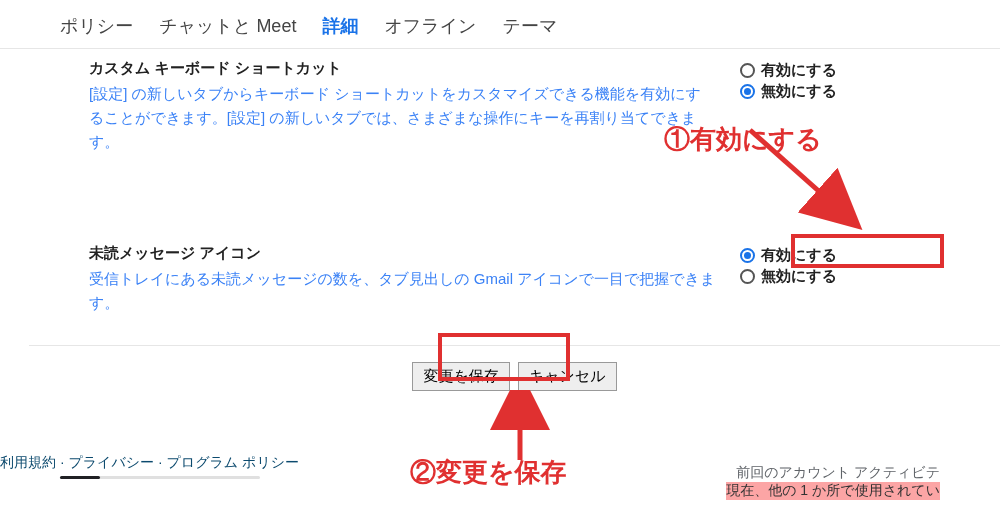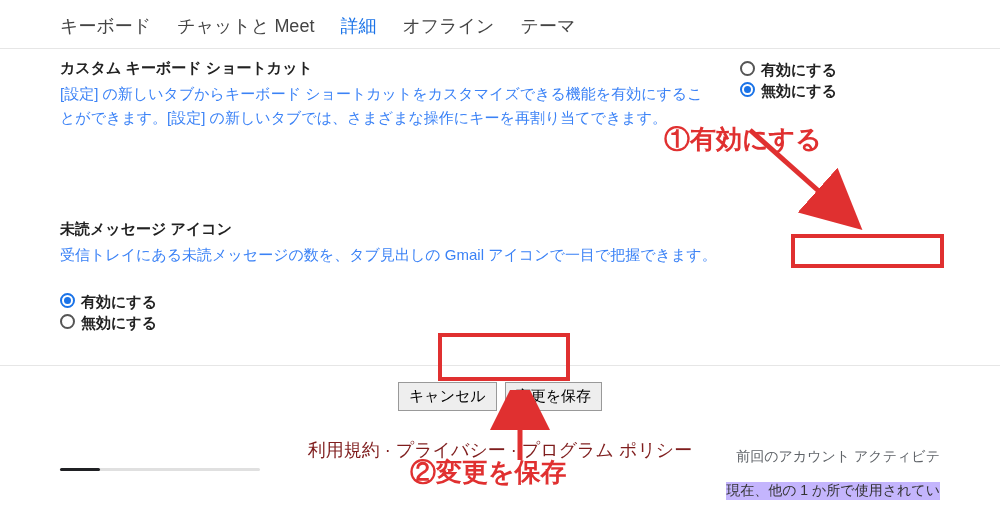--- a/index.html
+++ b/index.html
@@ -18,23 +18,23 @@
       align-items: center;
       gap: 26px;
       padding: 14px 0 10px 60px;
       border-bottom: 1px solid #e6e6e6;
       font-size: 18px;
       color: #444;
     }
     .tabs .tab { cursor: pointer; }
     .tabs .tab.active {
       color: #1a73e8;
-      font-weight: 400;
-    }
-    .content { padding: 0 60px; }
+      font-weight: 700;
+    }
+    .content { padding: 0 60px; margin-left: 29px; }
     .section {
       display: flex;
       padding: 10px 0 26px 0;
       gap: 24px;
     }
     .section .left { flex: 1; }
     .section .right {
       width: 200px;
       padding-top: 2px;
     }
@@ -43,20 +43,21 @@
       font-size: 15px;
       margin-bottom: 4px;
     }
     .section-desc {
       font-size: 15px;
       line-height: 1.6;
       color: #3b82f6;
     }
     .radio-row {
       display: flex;
+      align-items: center;
       gap: 6px;
       margin-bottom: 2px;
     }
     .radio {
       width: 15px;
       height: 15px;
       border-radius: 50%;
       border: 2px solid #555;
       position: relative;
     }
@@ -127,36 +128,34 @@
       content: "";
       position: absolute;
       right: -3px;
       top: -3px;
       width: 8px;
       height: 8px;
       border-top: 1.5px solid #5f6368;
       border-right: 1.5px solid #5f6368;
     }
     .footer-center {
-      font-size: 18px;
-      color: #7f1d1d;
+      font-size: 14px;
+      color: #0c4a6e;
       position: absolute;
       left: 0; right: 0;
-      text-align: center;
       top: -10px;
     }
     .footer-right {
       font-size: 14px;
       color: #5f6368;
       text-align: right;
     }
     .footer-right .highlight {
-      background: #c4b5fd;
+      background: #fca5a5;
       color: #333;
-      margin-top: 16px;
     }
 
     
     .anno-box {
       position: absolute;
       border: 4px solid #e03030;
       pointer-events: none;
     }
     .anno-text {
       position: absolute;
@@ -164,21 +163,21 @@
       font-size: 26px;
       font-weight: 600;
       pointer-events: none;
     }
     svg.arrow { position: absolute; pointer-events: none; }
   </style>
 </head>
 <body>
 
 <div class="tabs">
-  <span class="tab">キーボード</span>
+  <span class="tab">ポリシー</span>
   <span class="tab">チャットと Meet</span>
   <span class="tab active">詳細</span>
   <span class="tab">オフライン</span>
   <span class="tab">テーマ</span>
 </div>
 
 <div class="content">
 
   <div class="section">
     <div class="left">
@@ -190,42 +189,42 @@
         <span class="radio"></span>
         <span class="radio-label">有効にする</span>
       </div>
       <div class="radio-row">
         <span class="radio checked"></span>
         <span class="radio-label">無効にする</span>
       </div>
     </div>
   </div>
 
-  <div class="section" style="padding-top: 64px; flex-direction: column;">
+  <div class="section" style="padding-top: 64px;">
     <div class="left">
       <div class="section-title">未読メッセージ アイコン</div>
       <div class="section-desc">受信トレイにある未読メッセージの数を、タブ見出しの Gmail アイコンで一目で把握できます。</div>
     </div>
     <div class="right">
       <div class="radio-row">
         <span class="radio checked"></span>
         <span class="radio-label">有効にする</span>
       </div>
       <div class="radio-row">
         <span class="radio"></span>
         <span class="radio-label">無効にする</span>
       </div>
     </div>
   </div>
 
   <div class="hr1"></div>
 
   <div class="button-row">
+    <button class="btn">変更を保存</button>
     <button class="btn">キャンセル</button>
-    <button class="btn">変更を保存</button>
   </div>
 </div>
 
 <div class="footer">
   <div>
     <div class="bar">
         <div class="bar-fill"></div>
       </div>
   </div>
   <div class="footer-center">利用規約 · プライバシー · プログラム ポリシー</div>

